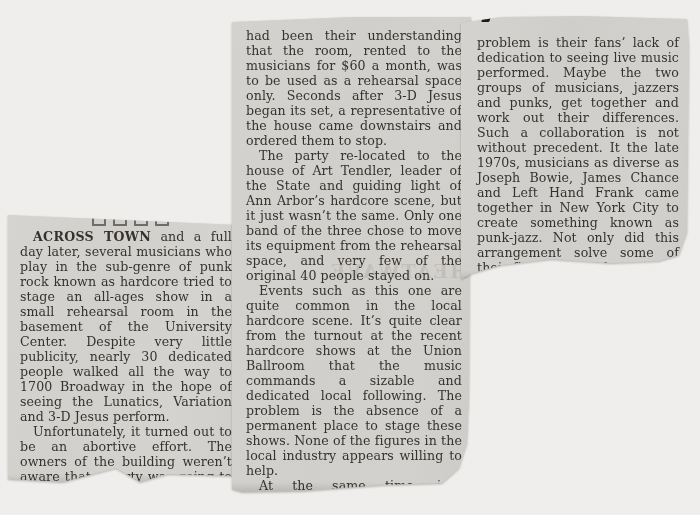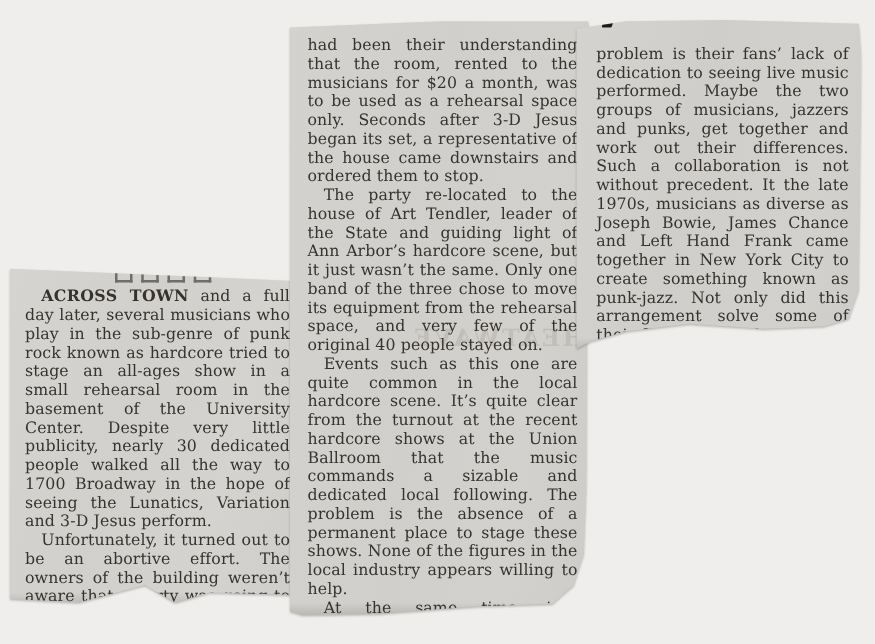--- a/index.html
+++ b/index.html
@@ -83,21 +83,21 @@
       <p class="indent">Unfortunately, it turned out to be an abortive effort. The owners of the building weren’t aware that a party was going to take place. It</p>
     </div>
   </div>
 </div>
 
 <div class="clipping clip-mid" style="left:232px;top:13px;width:239px;height:481px;">
   <div class="paper">
     <div class="torn-shade"></div>
     <div class="ghost-print">HEATWAVE</div>
     <div class="col">
-      <p>had been their understanding that the room, rented to the musicians for $20 a month, was to be used as a rehearsal space only. Seconds after 3-D Jesus began its set, a representative of the house came downstairs and ordered them to stop.</p>
+      <p>had been their understanding that the room, rented to the musicians for $60 a month, was to be used as a rehearsal space only. Seconds after 3-D Jesus began its set, a representative of the house came downstairs and ordered them to stop.</p>
       <p class="indent">The party re-located to the house of Art Tendler, leader of the State and guiding light of Ann Arbor’s hardcore scene, but it just wasn’t the same. Only one band of the three chose to move its equipment from the rehearsal space, and very few of the original 40 people stayed on.</p>
       <p class="indent">Events such as this one are quite common in the local hardcore scene. It’s quite clear from the turnout at the recent hardcore shows at the Union Ballroom that the music commands a sizable and dedicated local following. The problem is the absence of a permanent place to stage these shows. None of the figures in the local industry appears willing to help.</p>
       <p class="indent">At the same time, jazz musicians have access to several venues at which to play their music. Their</p>
     </div>
   </div>
 </div>
 
 <div class="clipping clip-right" style="left:461px;top:7px;width:230px;height:275px;">
   <div class="paper">
     <div class="torn-shade"></div>

